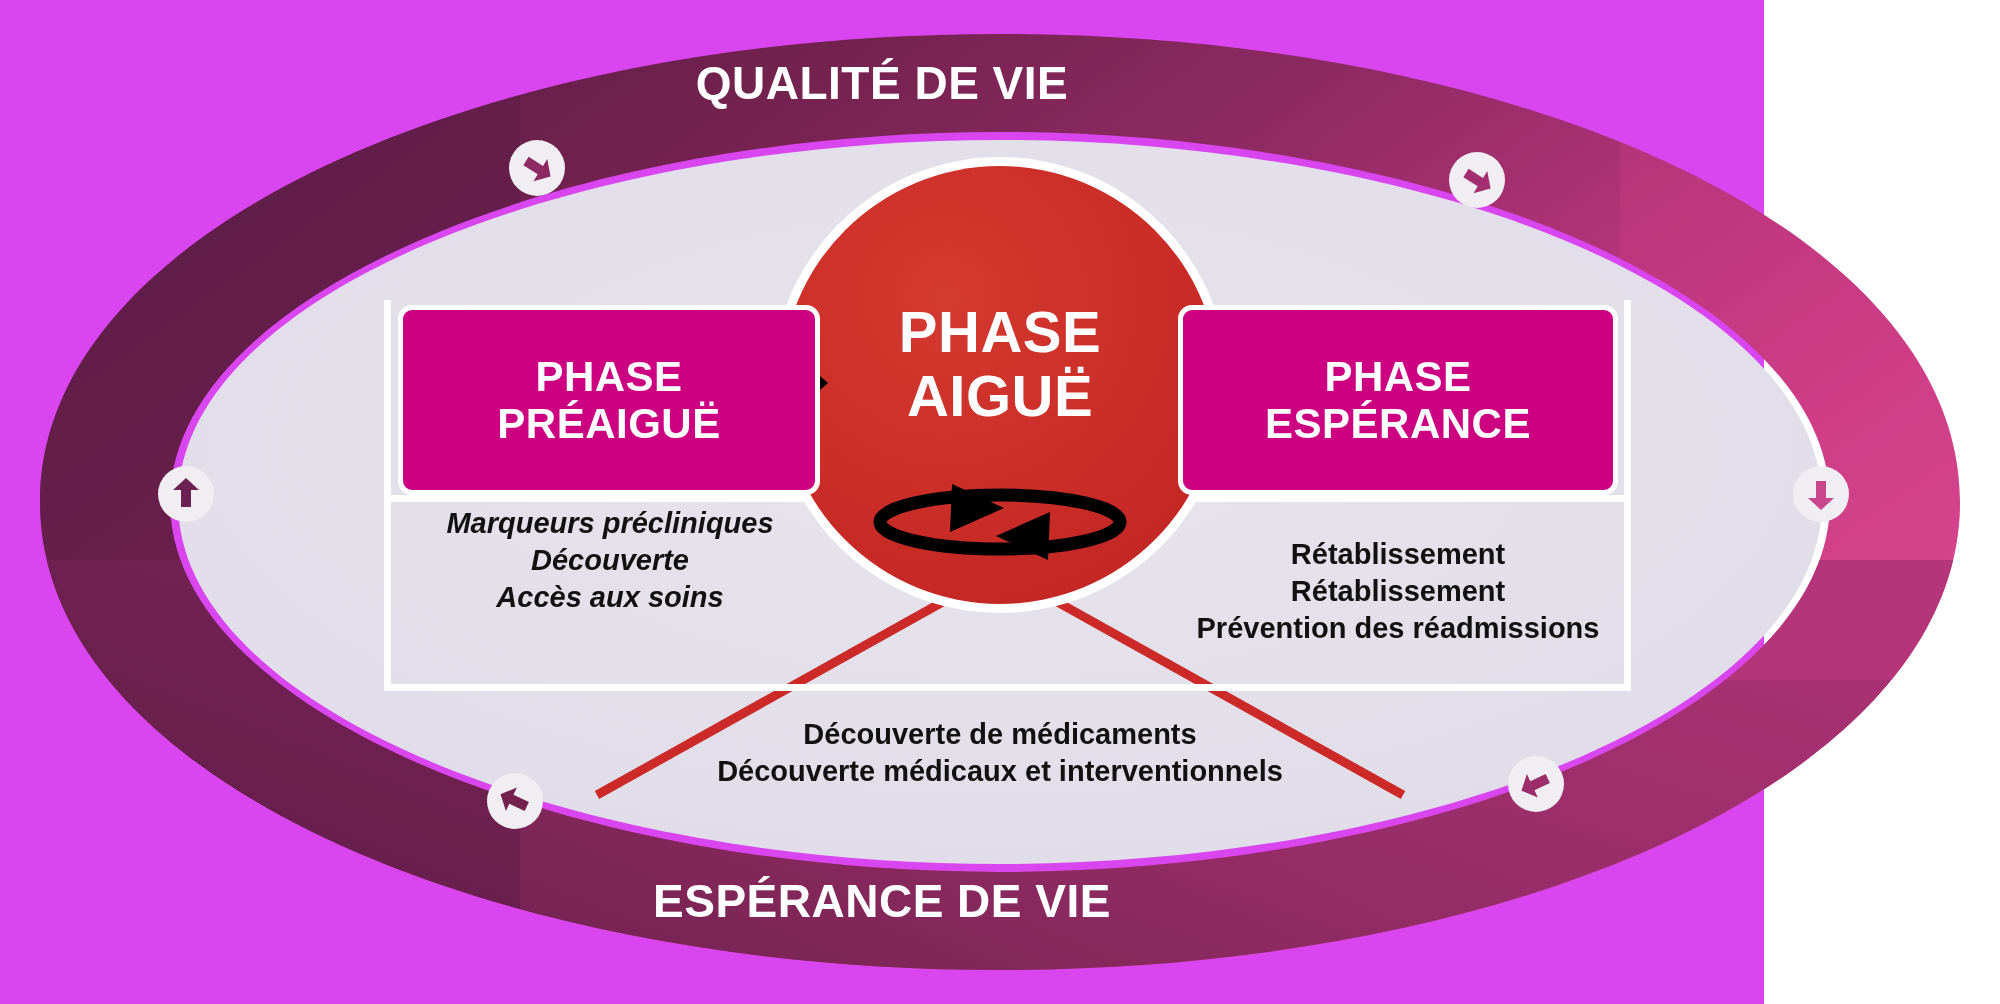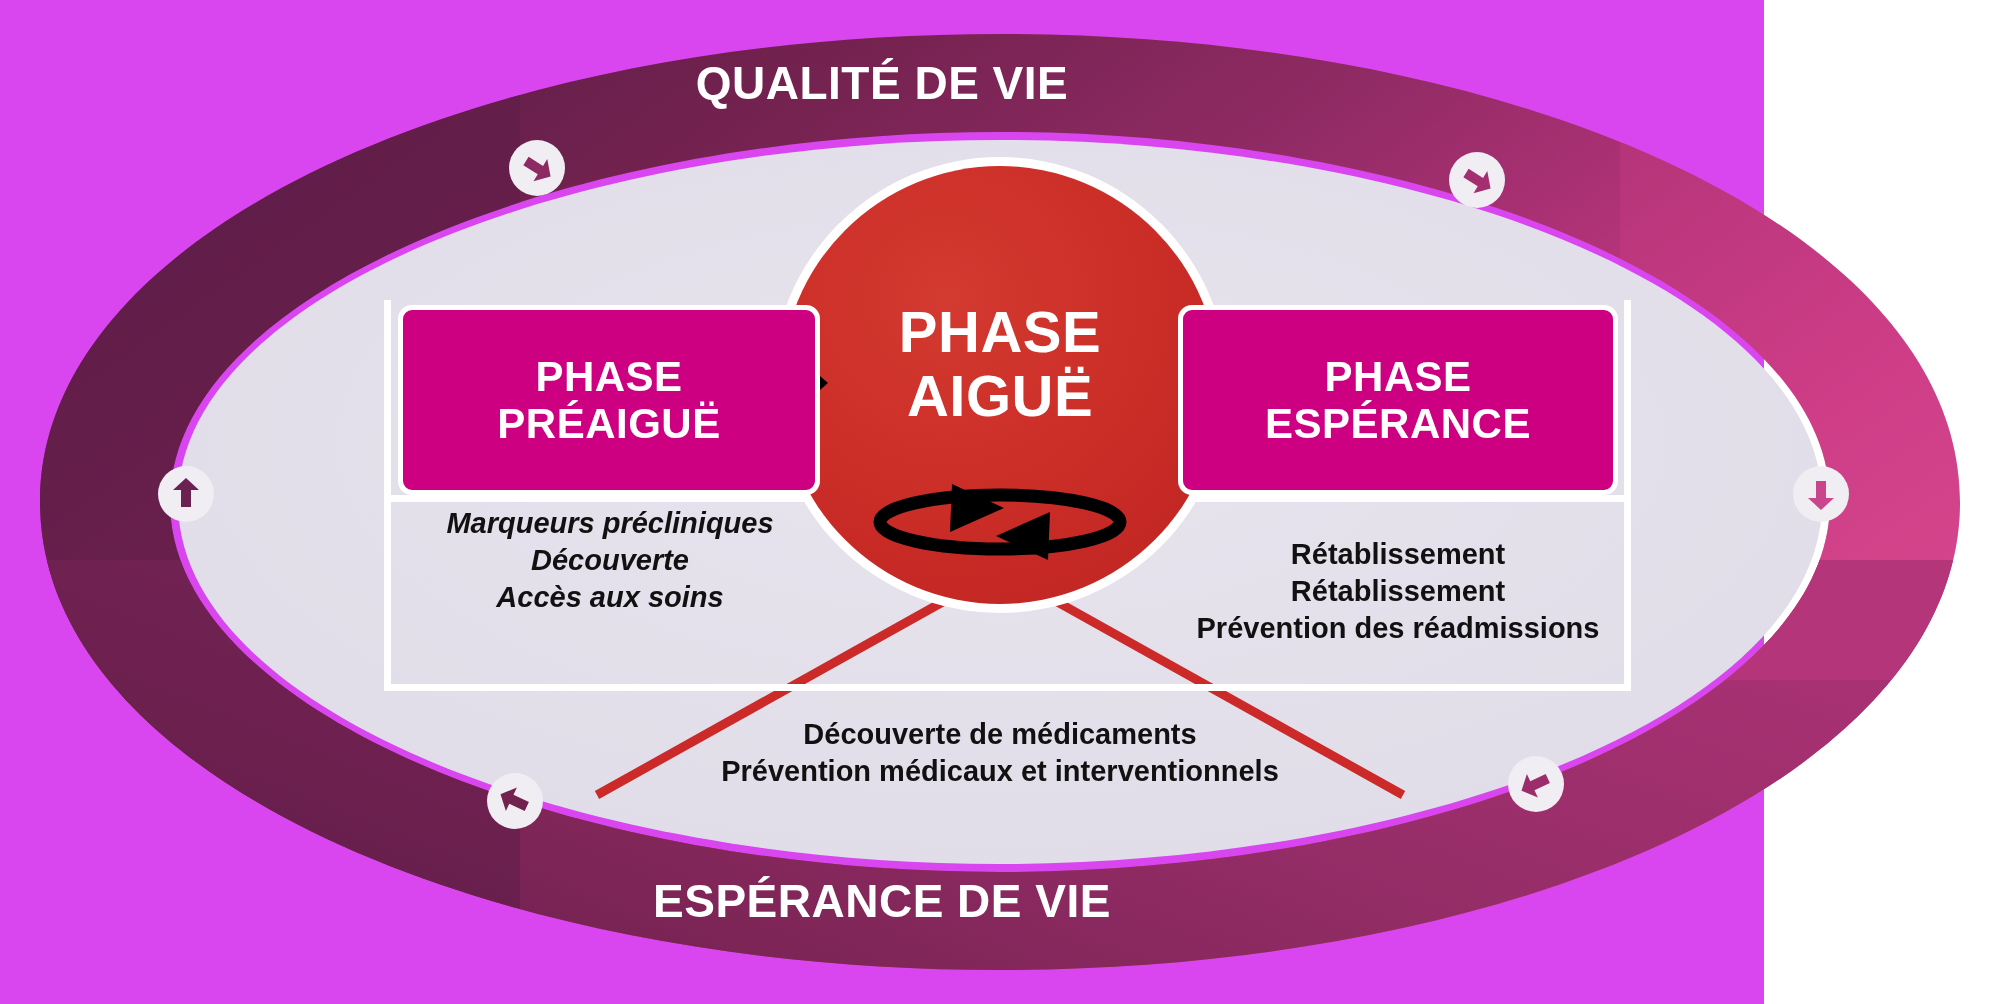--- a/index.html
+++ b/index.html
@@ -252,16 +252,16 @@
   </div>
 
   <div class="detail-text" id="detail-post">
     <div>Rétablissement</div>
     <div>Rétablissement</div>
     <div>Prévention des réadmissions</div>
   </div>
 
   <div class="detail-text" id="detail-acute">
     <div>Découverte de médicaments</div>
-    <div>Prévention médicaux et interventionnels</div>
+    <div>Découverte médicaux et interventionnels</div>
   </div>
 
 </div>
 
 </body></html>

